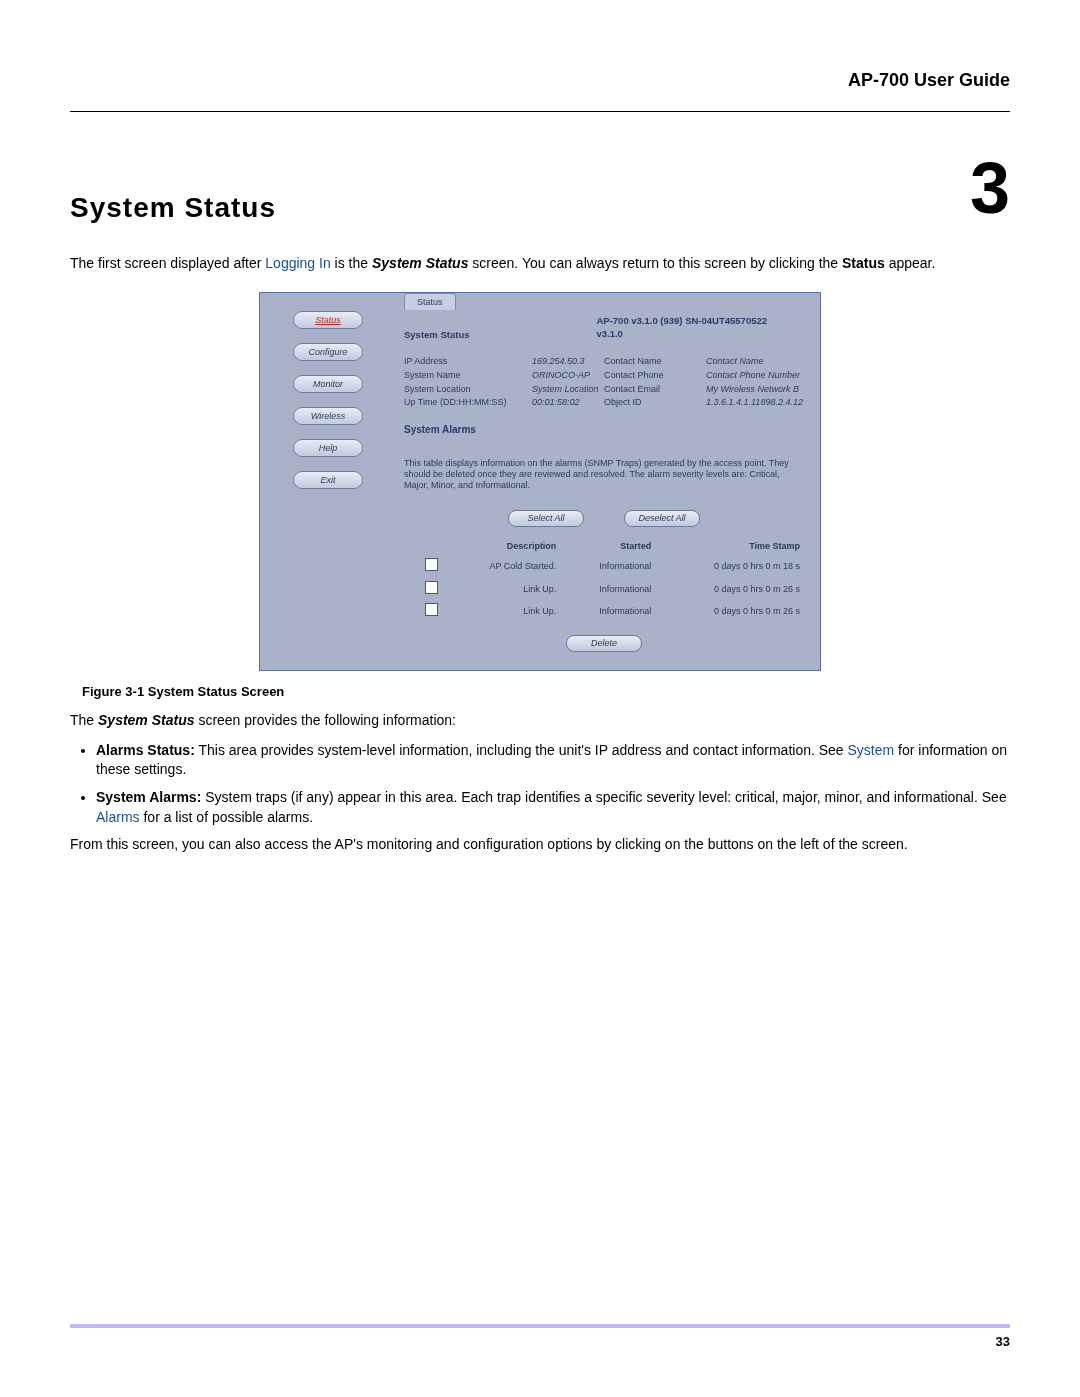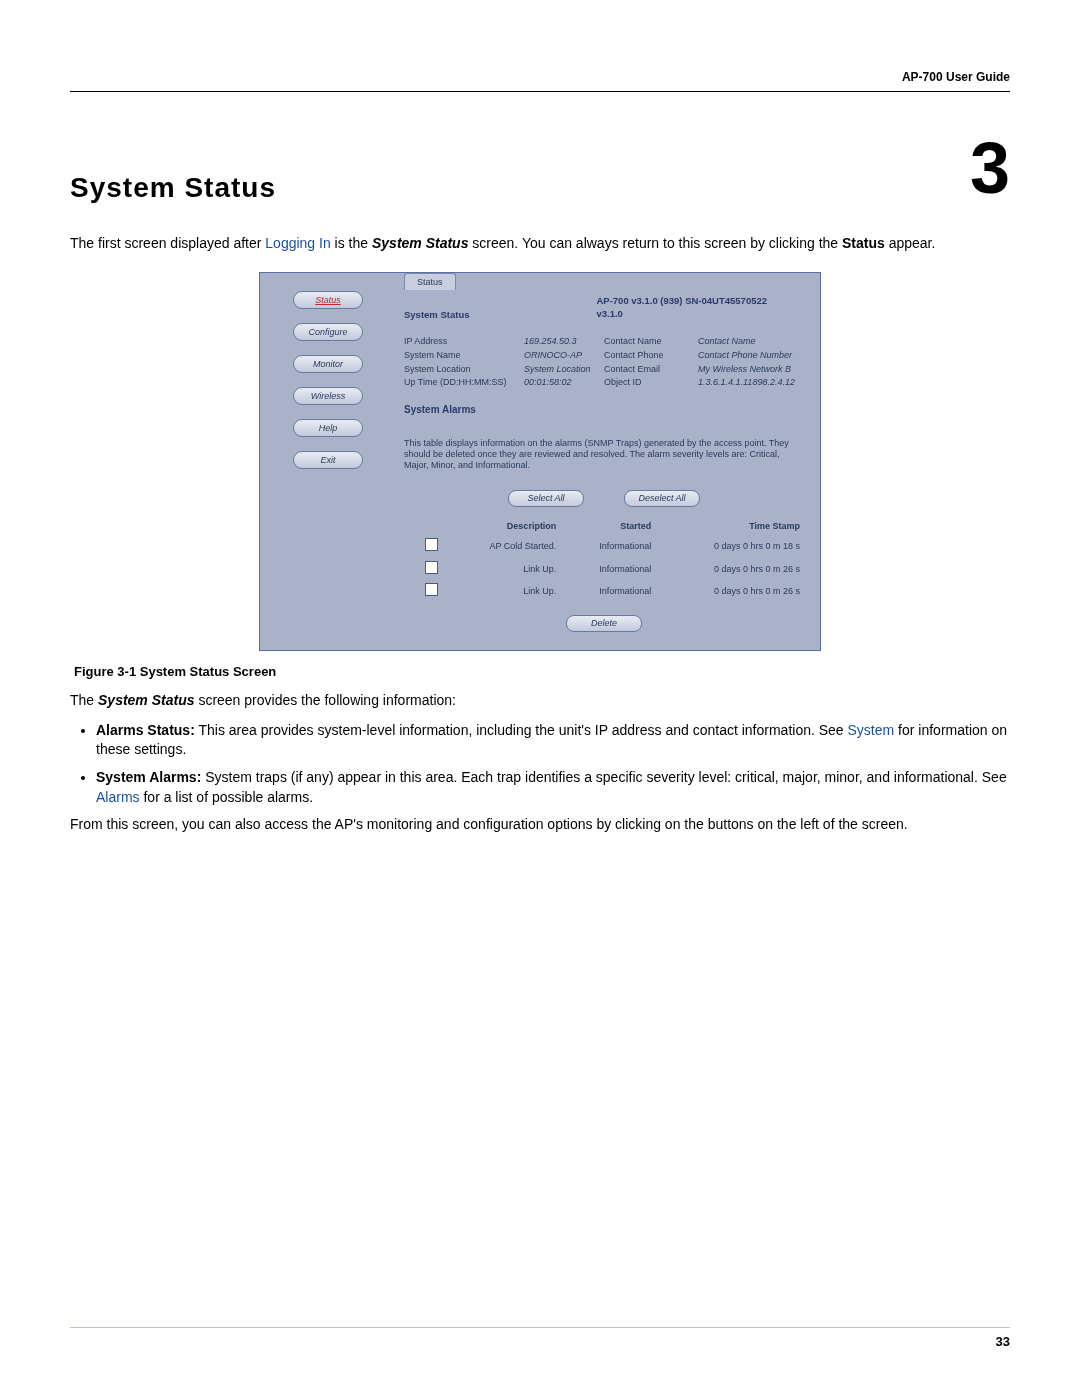--- a/index.html
+++ b/index.html
@@ -11,22 +11,22 @@
   .page {
     width: 1080px;
     height: 1397px;
     position: relative;
     box-sizing: border-box;
     padding: 70px 70px 40px 70px;
   }
   .header-bar {
     text-align: right;
     font-weight: bold;
-    font-size: 12px;
-    padding-bottom: 7px;
+    font-size: 18px;
+    padding-bottom: 20px;
     border-bottom: 1px solid #000;
   }
   .chapter-row {
     display: flex;
     justify-content: space-between;
     align-items: flex-end;
     margin-top: 40px;
   }
   .chapter-title {
     font-size: 28px;
@@ -109,21 +109,21 @@
   .ss-version-row .left { flex: 1.02; }
   .ss-version-row .right { flex: 1.1; }
   .ss-info {
     display: flex;
     margin-top: 8px;
     font-size: 9px;
   }
   .ss-info-col {
     flex: 1;
     display: flex;
-    gap: 16px;
+    gap: 24px;
   }
   .ss-info-col .labels, .ss-info-col .values {
     display: flex;
     flex-direction: column;
     gap: 1px;
   }
   .ss-info-col .labels { min-width: 104px; }
   .ss-info-col .values { font-style: italic; }
   .ss-desc {
     font-size: 9px;
@@ -162,34 +162,34 @@
   .ss-check {
     width: 11px; height: 11px;
     border: 1px solid #4a5a7a;
     background: #fff;
     display: inline-block;
   }
   .ss-delete-row { text-align: center; margin-top: 12px; }
   .figcap {
     font-weight: bold;
     font-size: 13px;
-    margin: 12px 0 10px 4px;
+    margin: 12px 0 10px 12px;
   }
   ul.bullets {
     list-style: disc;
     padding-left: 26px;
     margin: 6px 0;
   }
   ul.bullets li { margin-bottom: 8px; }
   .footer {
     position: absolute;
     bottom: 48px;
     left: 70px;
     right: 70px;
-    border-top: 1px solid #c4b5fd;
+    border-top: 4px solid #c4b5fd;
     text-align: right;
     padding-top: 6px;
     font-weight: bold;
     font-size: 13px;
   }
 </style>
 </head>
 <body>
 
 <div class="page">

